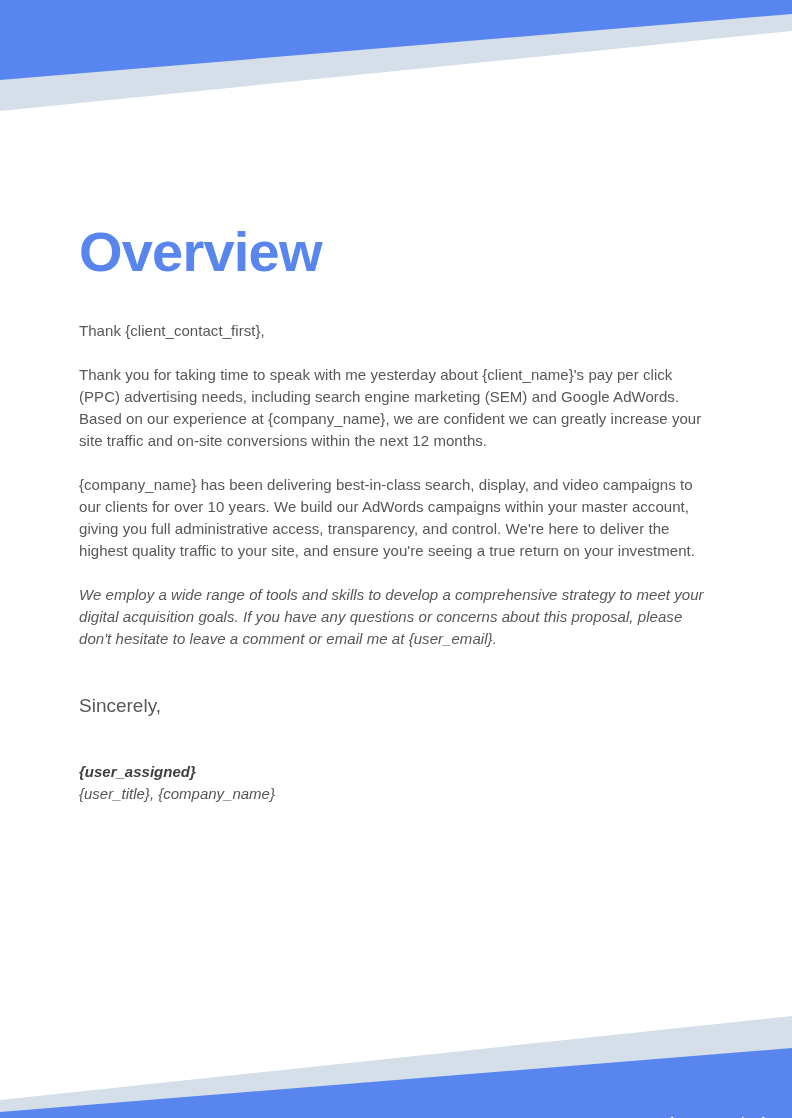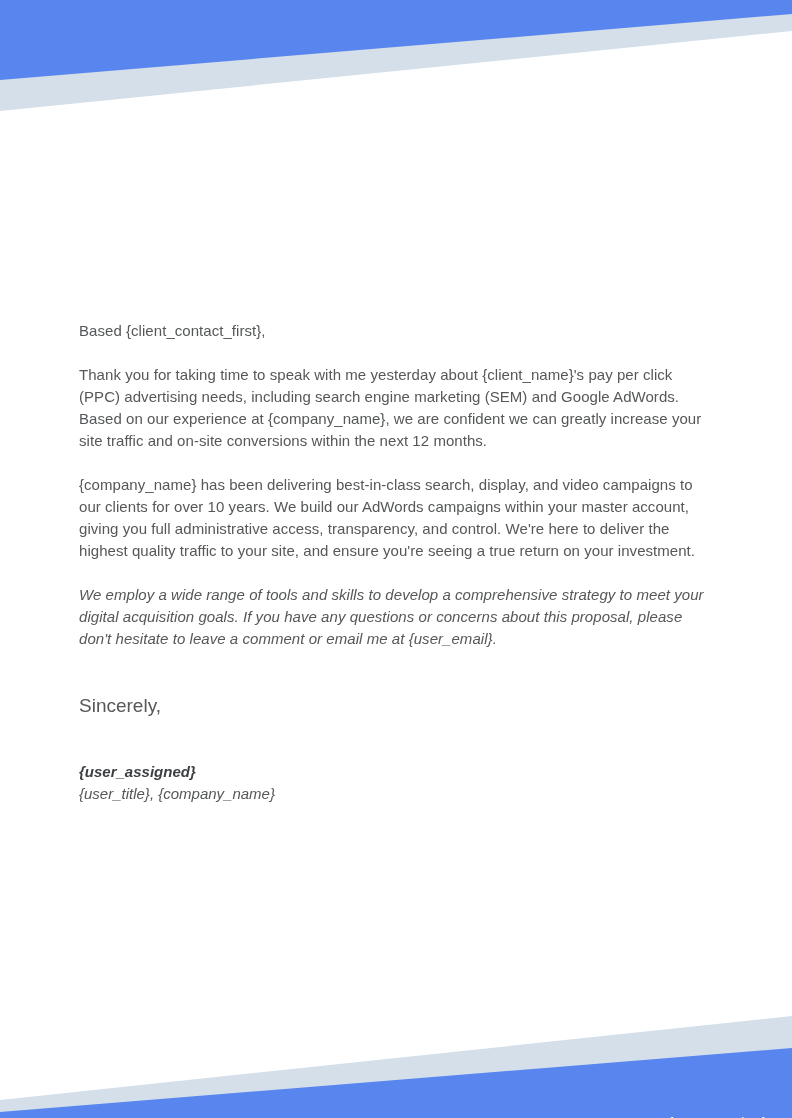--- a/index.html
+++ b/index.html
@@ -107,23 +107,24 @@
 
     <polygon points="0,0 792,0 792,31 0,111" fill="#D4DFEA"></polygon>
 
     <polygon points="0,0 792,0 792,14 0,80" fill="#5885EE"></polygon>
 
     <polygon points="792,1016 792,1118 0,1118 0,1100" fill="#D4DFEA"></polygon>
 
     <polygon points="792,1048 792,1118 0,1118 0,1112" fill="#5885EE"></polygon>
   </svg>
 
+  <h1 class="page-title">Overview</h1>
 
   <div class="body-block">
-    <p class="para salutation">Based {client_contact_first},</p>
+    <p class="para salutation">Thank {client_contact_first},</p>
     <p class="para">Thank you for taking time to speak with me yesterday about {client_name}'s pay per click (PPC) advertising needs, including search engine marketing (SEM) and Google AdWords. Based on our experience at {company_name}, we are confident we can greatly increase your site traffic and on-site conversions within the next 12 months.</p>
     <p class="para">{company_name} has been delivering best-in-class search, display, and video campaigns to our clients for over 10 years. We build our AdWords campaigns within your master account, giving you full administrative access, transparency, and control. We're here to deliver the highest quality traffic to your site, and ensure you're seeing a true return on your investment.</p>
     <p class="para last-para">We employ a wide range of tools and skills to develop a comprehensive strategy to meet your digital acquisition goals. If you have any questions or concerns about this proposal, please don't hesitate to leave a comment or email me at {user_email}.</p>
   </div>
 
   <div class="sign-off">Sincerely,</div>
 
   <div class="signature">
     <span class="sig-name">{user_assigned}</span>
     <span class="sig-title">{user_title}, {company_name}</span>

